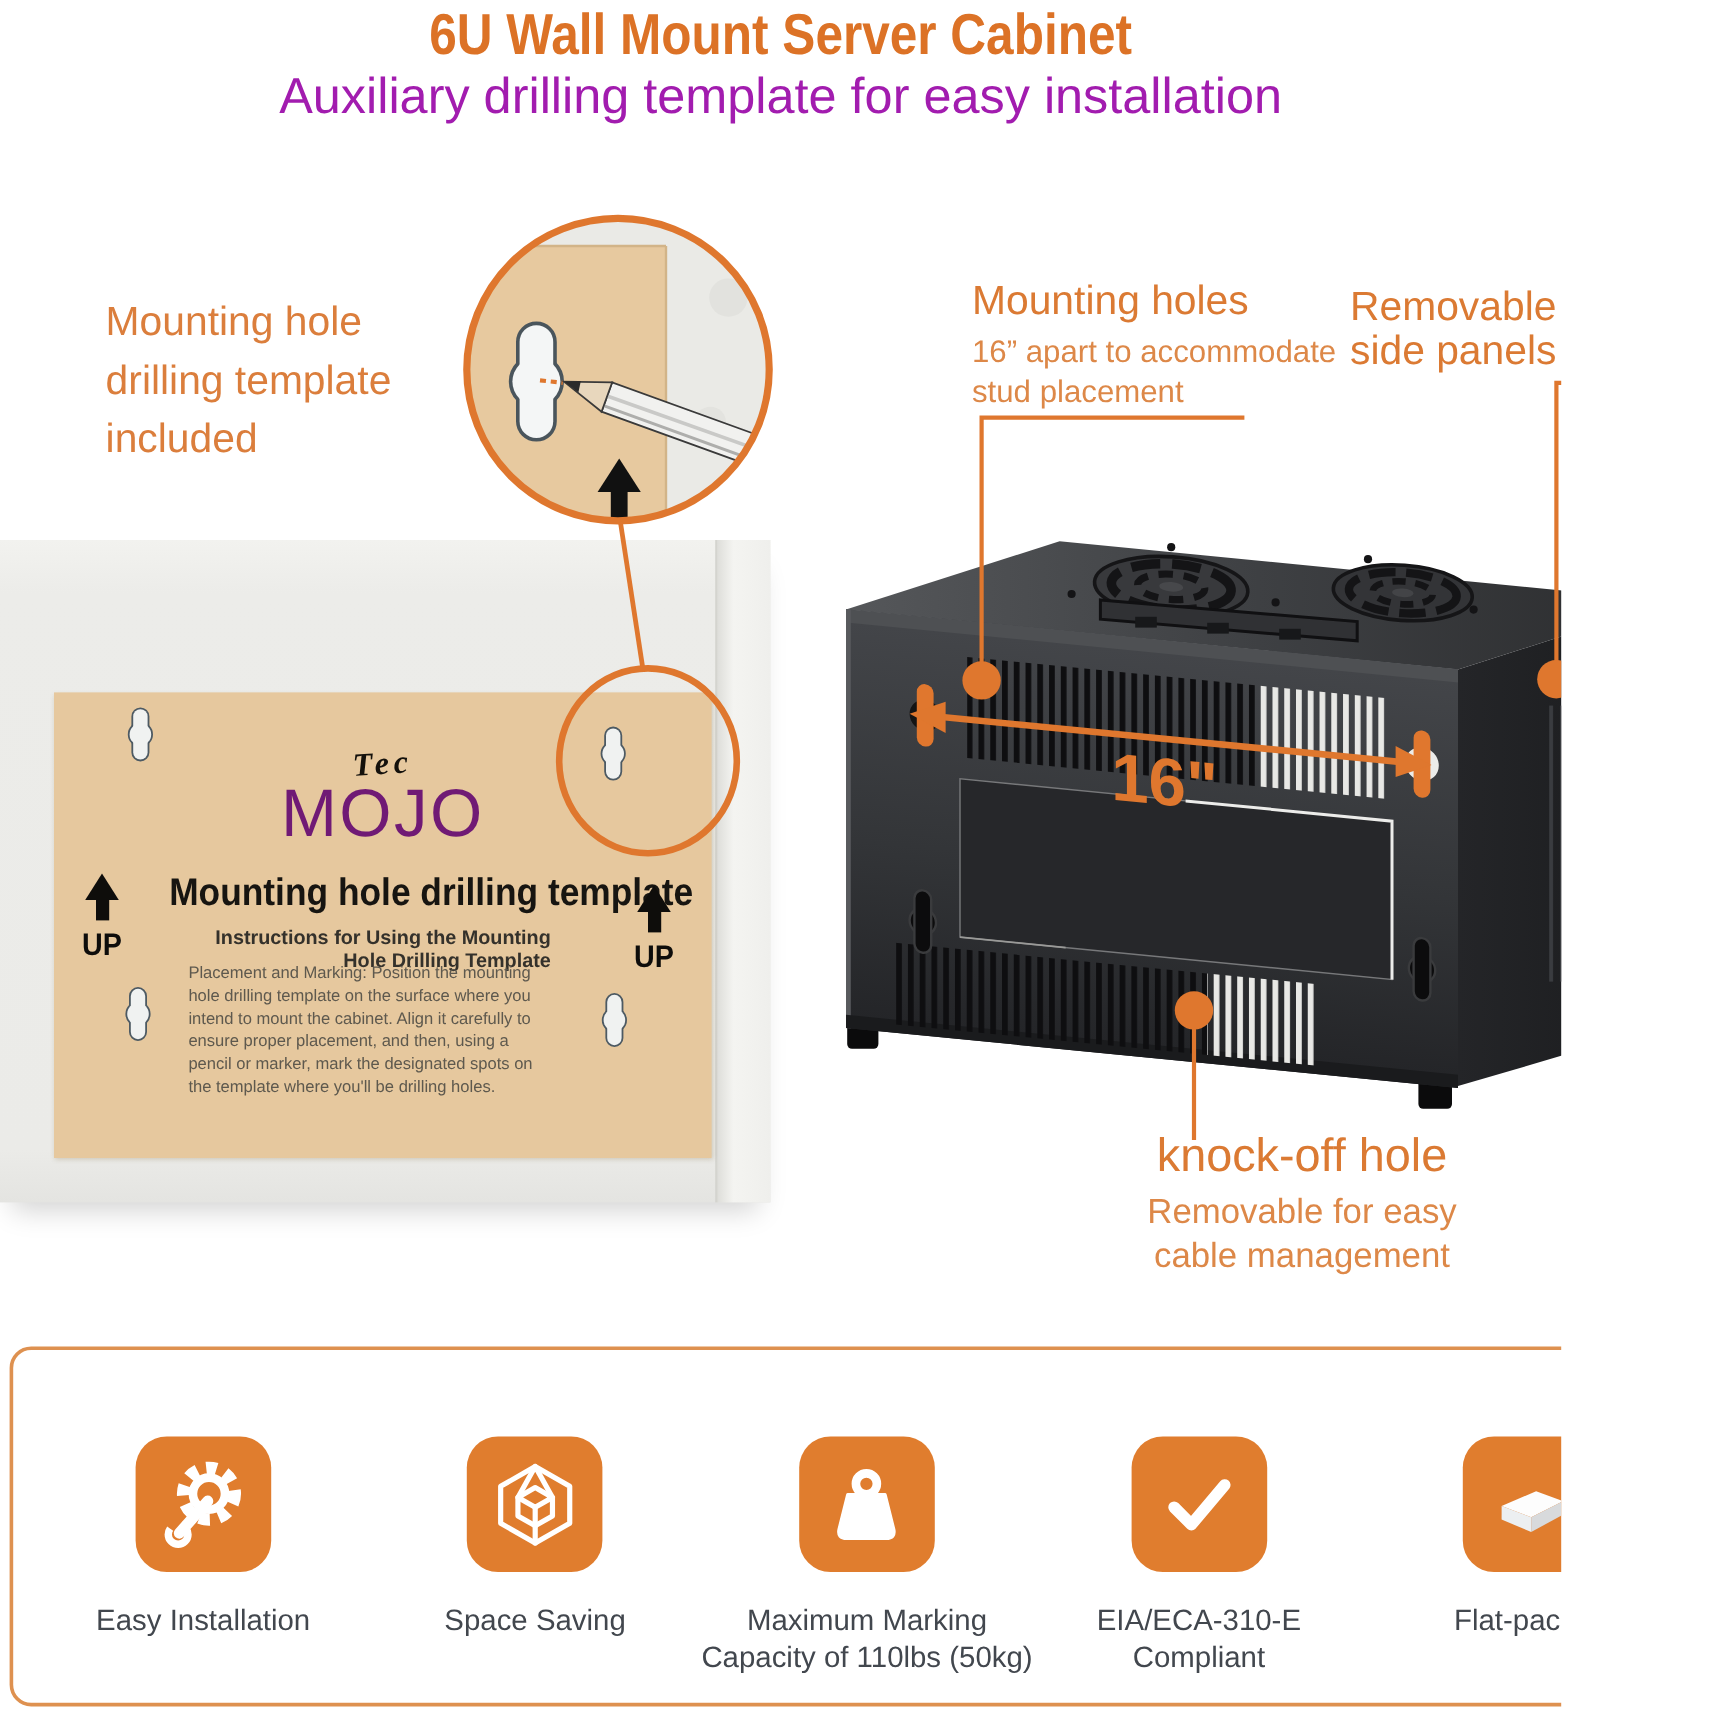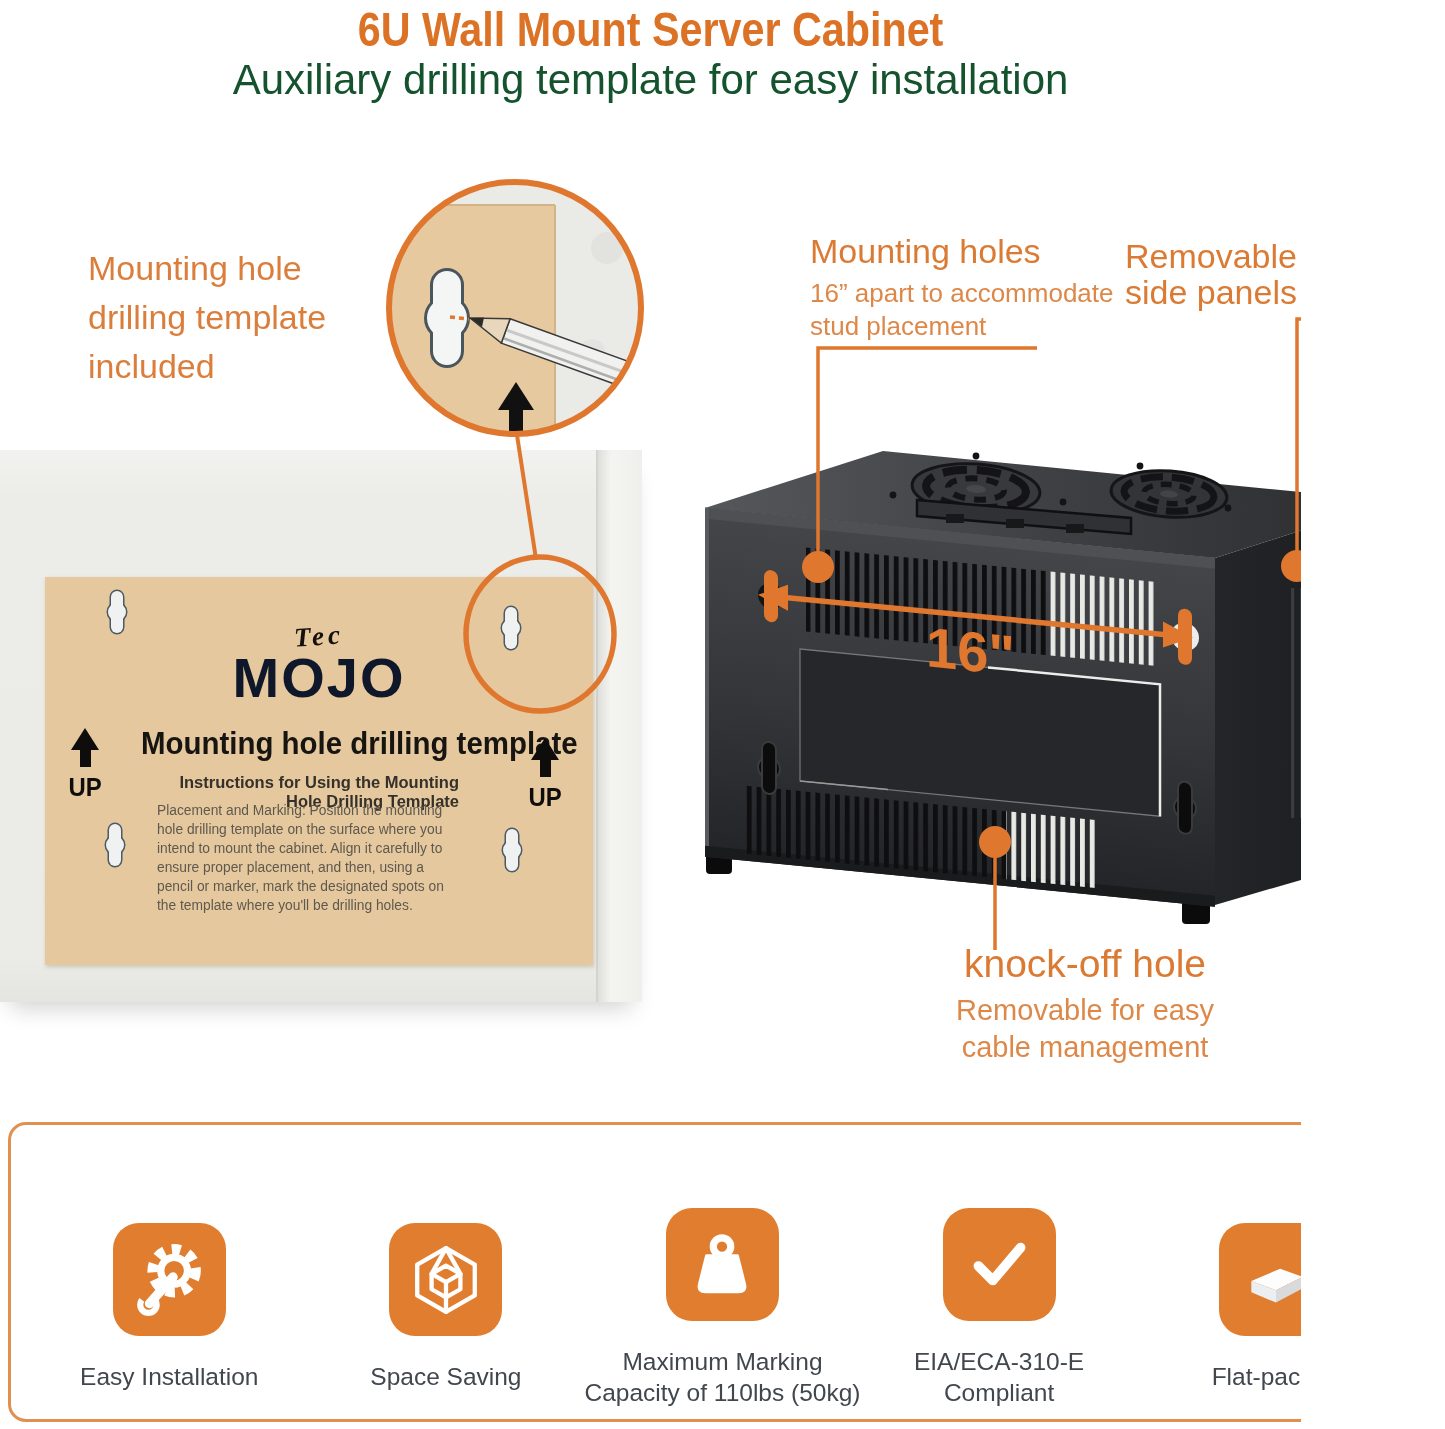--- a/index.html
+++ b/index.html
@@ -10,21 +10,21 @@
   .abs { position:absolute; }
 
   
   .title {
     left:0; top:2px; width:100%; text-align:center;
     color:#DC7226; font-size:48px; font-weight:700; letter-spacing:0px;
   }
   .title span { display:inline-block; transform:scaleX(0.86); }
   .subtitle {
     left:0; top:56px; width:100%; text-align:center;
-    color:#14532d; font-size:42px; font-weight:400;
+    color:#a21caf; font-size:42px; font-weight:400;
   }
 
   
   .blurb-left {
     left:88px; top:244px; width:300px;
     color:#DB7E3C; font-size:34px; line-height:1.44; font-weight:400;
   }
   .co-mounting { left:810px; top:232px; width:330px; }
   .co-title { color:#DB7A33; font-size:34px; font-weight:400; }
   .co-sub   { color:#DD8848; font-size:26px; line-height:1.28; margin-top:6px; font-weight:400; }
@@ -49,21 +49,21 @@
     position:absolute; left:45px; top:127px; width:548px; height:388px;
     background:#E6C89E; box-shadow:1px 2px 4px rgba(120,90,40,0.25);
   }
   .logo-tec {
     position:absolute; left:0; top:44px; width:100%; text-align:center;
     font-family:"Liberation Serif", serif; font-style:italic; font-weight:700;
     font-size:27px; letter-spacing:4px; color:#14110C; transform:rotate(-4deg);
   }
   .logo-mojo {
     position:absolute; left:0; top:68px; width:100%; text-align:center;
-    font-size:56px; font-weight:700; letter-spacing:2px; color:#0f172a;
+    font-size:56px; font-weight:400; letter-spacing:2px; color:#701a75;
   }
   .sheet-heading {
     position:absolute; left:0; top:148px; width:100%; text-align:center;
     font-size:32px; font-weight:700; color:#171511;padding-left:40px;
   }
   .sheet-heading span { display:inline-block; transform:scaleX(0.92); }
   .sheet-instr-title {
     position:absolute; left:108px; top:196px; width:306px; text-align:right;
     font-size:16.5px; font-weight:700; color:#34312B;
   }
@@ -77,21 +77,21 @@
     border-left:14px solid transparent; border-right:14px solid transparent;
     border-bottom:22px solid #0E0D0B; }
   .up-mark .stem { width:11px; height:17px; background:#0E0D0B; margin:0 auto; }
   .up-mark .up-label { margin-top:5px; font-size:26px; font-weight:700; color:#0E0D0B;
     transform:scaleX(0.92); }
 
   
   .features-panel {
     left:8px; top:1122px; width:1429px; height:300px;
     border:3px solid #DE9150; border-radius:18px; background:#ffffff;
-    display:flex; align-items:center; padding:0 20px; box-sizing:border-box;
+    display:flex; align-items:flex-start; padding:0 20px; box-sizing:border-box;
   }
   .feature { flex:1 1 0; display:flex; flex-direction:column; align-items:center; margin-top:72px; }
   .feat-icon {
     width:113px; height:113px; border-radius:26px; background:#E07D2E;
     display:flex; align-items:center; justify-content:center;
   }
   .feat-label {
     margin-top:26px; text-align:center; color:#42474E;
     font-size:24.5px; line-height:1.26; white-space:pre-line;
   }

